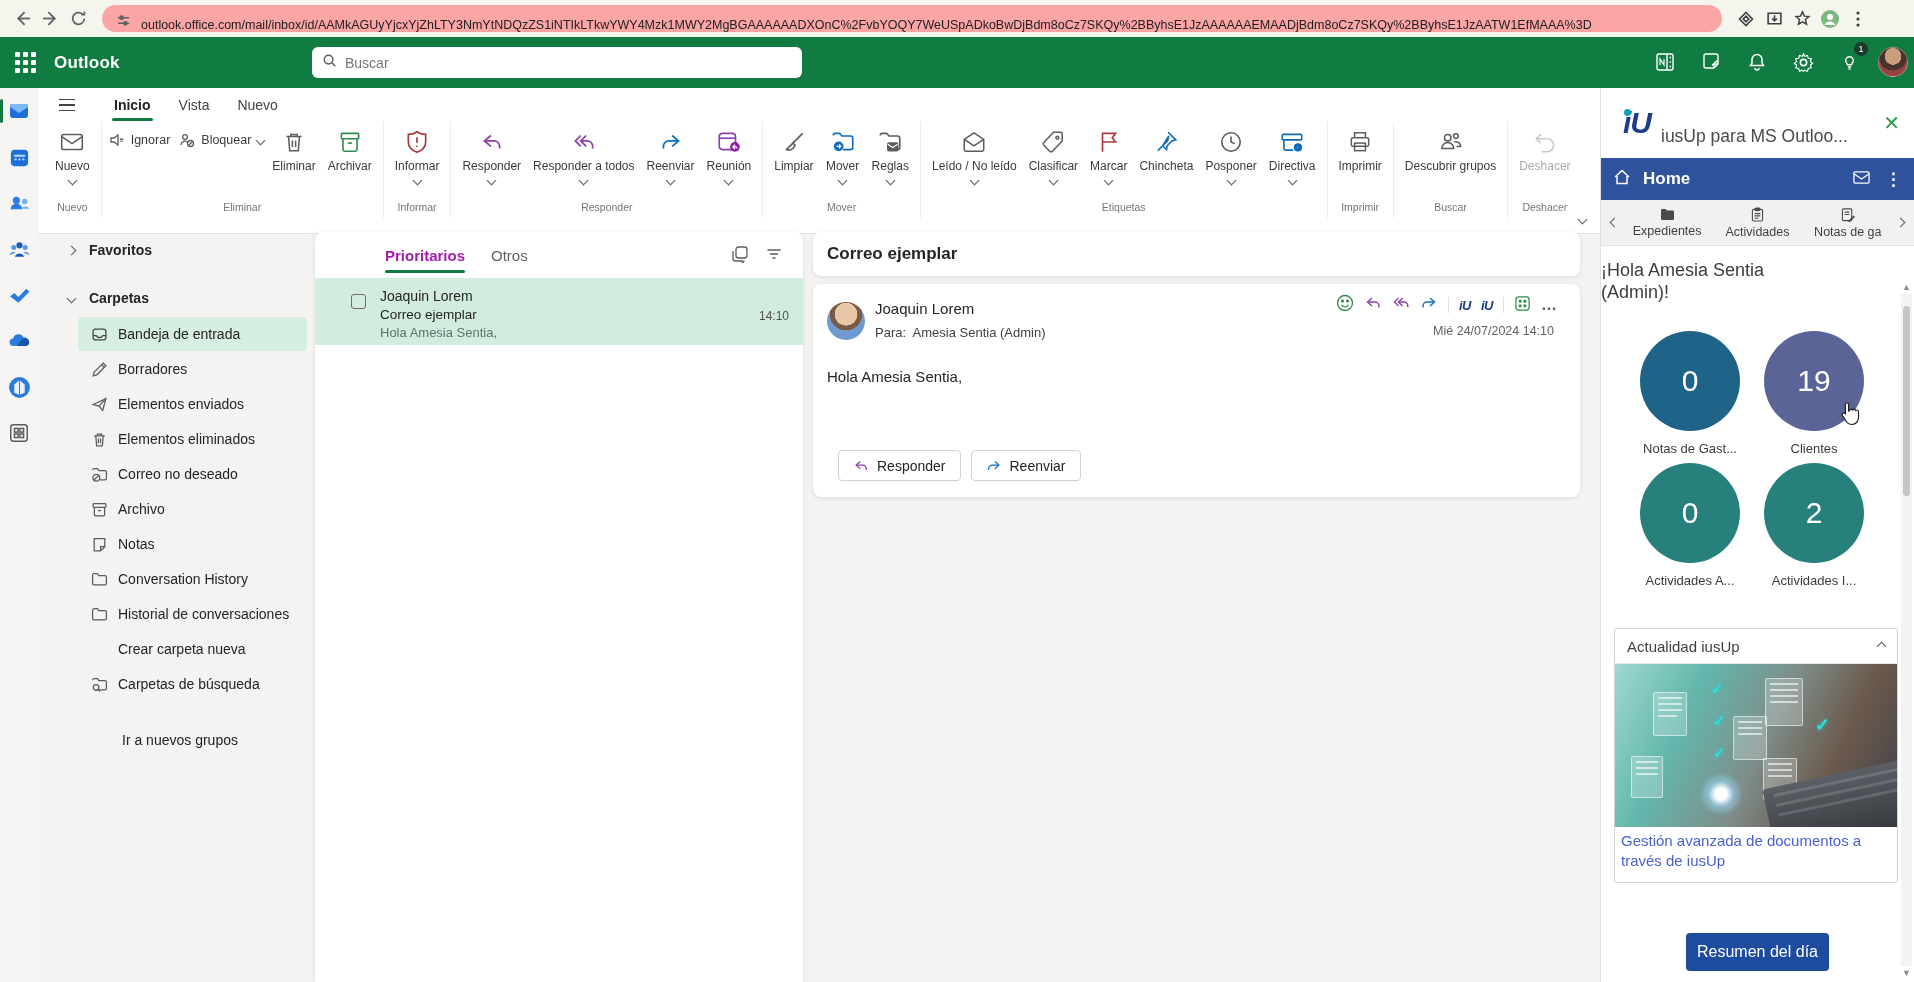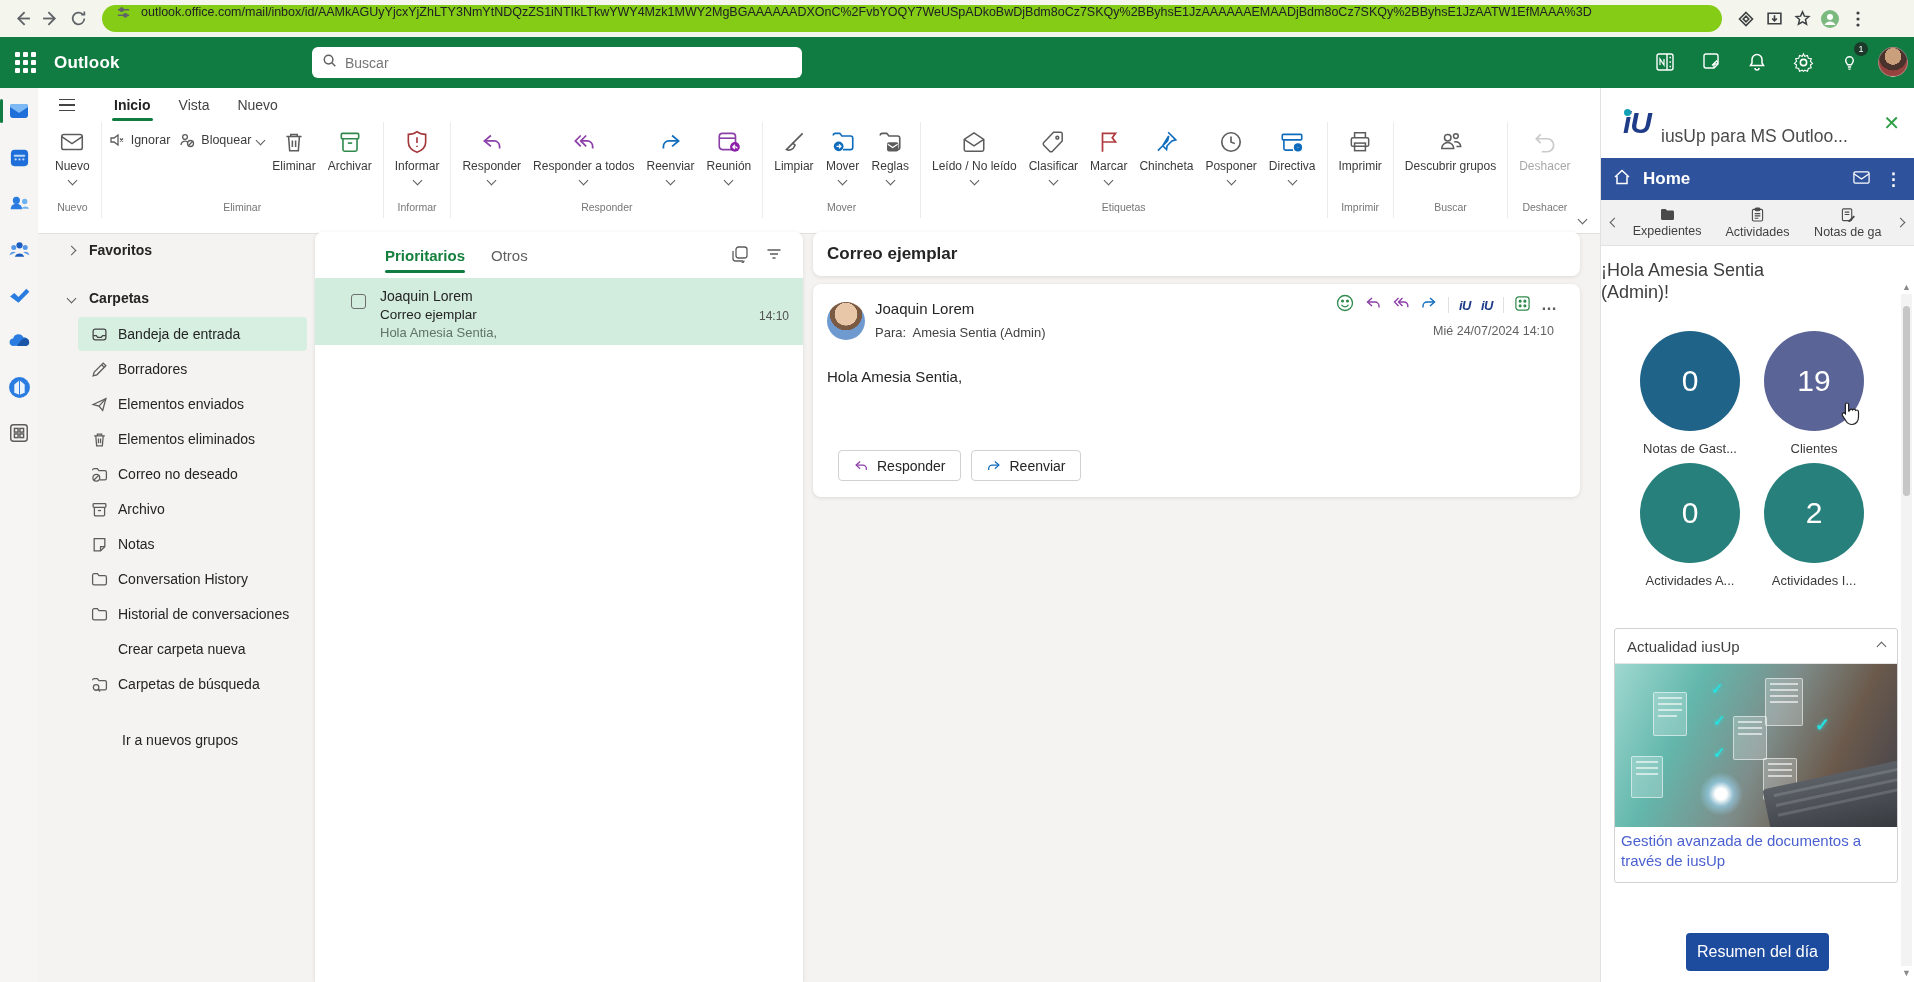--- a/index.html
+++ b/index.html
@@ -5,22 +5,22 @@
   * { margin:0; padding:0; box-sizing:border-box; }
   html,body { width:1914px; height:982px; overflow:hidden;
     font-family:"Liberation Sans", sans-serif; background:#f4f3f1; }
   #stage { position:absolute; left:0; top:0; width:1914px; height:982px; }
 
   
   #browser-bar { position:absolute; left:0; top:0; width:1914px; height:37px;
     background:#f4f6ee; display:flex; align-items:center; }
   .bicon { width:28px; height:28px; display:flex; align-items:center; justify-content:center;
     color:#5f6368; flex:0 0 auto; }
-  #url-pill { height:27px; flex:1 1 auto; margin:0 10px; background:#84cc16;
-    border-radius:14px; display:flex; align-items:flex-start; padding:0 14px; max-width:1620px; }
+  #url-pill { height:27px; flex:1 1 auto; margin:0 10px; background:#fca5a5;
+    border-radius:14px; display:flex; align-items:flex-end; padding:0 14px; max-width:1620px; }
   #url-text { font-size:12.5px; color:#202124; white-space:nowrap; overflow:hidden;
     text-overflow:ellipsis; margin-left:10px; }
   .chev { width:7px; height:7px; border-right:1.4px solid #5c5c5c; border-bottom:1.4px solid #5c5c5c;
     transform:rotate(45deg); display:inline-block; }
   .chev.up { transform:rotate(225deg); }
   .chev.left { transform:rotate(135deg); }
   .chev.right { transform:rotate(-45deg); }
 
   
   #ms-header { position:absolute; left:0; top:37px; width:1914px; height:51px;
@@ -89,21 +89,21 @@
     padding-left:12px; font-size:14px; color:#242424; border-radius:4px; }
   .folder-row.sel { background:#d6efe0; }
   .folder-row .fi { width:18px; display:flex; justify-content:center; }
   #groups-link { position:absolute; left:84px; top:514px; font-size:14px; color:#242424; }
 
   
   #list-card { position:absolute; left:315px; top:232px; width:488px; height:750px; background:#fff;
     border-radius:8px 8px 0 0; box-shadow:0 1px 4px rgba(0,0,0,.10); }
   #list-tabs { height:46px; display:flex; align-items:center; padding-left:70px; position:relative; }
   .ltab { font-size:15px; margin-right:26px; position:relative; color:#616161; }
-  .ltab.active { color:#15803d; font-weight:bold; }
+  .ltab.active { color:#a21caf; font-weight:bold; }
   .ltab.active::after { content:""; position:absolute; left:0; right:0; bottom:-9px; height:3px;
     background:#107c41; border-radius:2px; }
   #list-tools { position:absolute; right:20px; top:13px; display:flex; gap:16px; }
   #mail-row { height:67px; background:#d2ecdd; display:flex; align-items:flex-start; padding:10px 14px 0 14px; }
   #mail-check { width:15px; height:15px; border:1.4px solid #6d6d6d; border-radius:3px;
     background:transparent; margin:6px 14px 0 22px; }
   #mail-main { flex:1; }
   #mail-sender { font-size:14px; color:#242424; }
   #mail-subject { font-size:13.5px; color:#242424; margin-top:3px; }
   #mail-preview { font-size:13px; color:#5f7467; margin-top:3px; }

